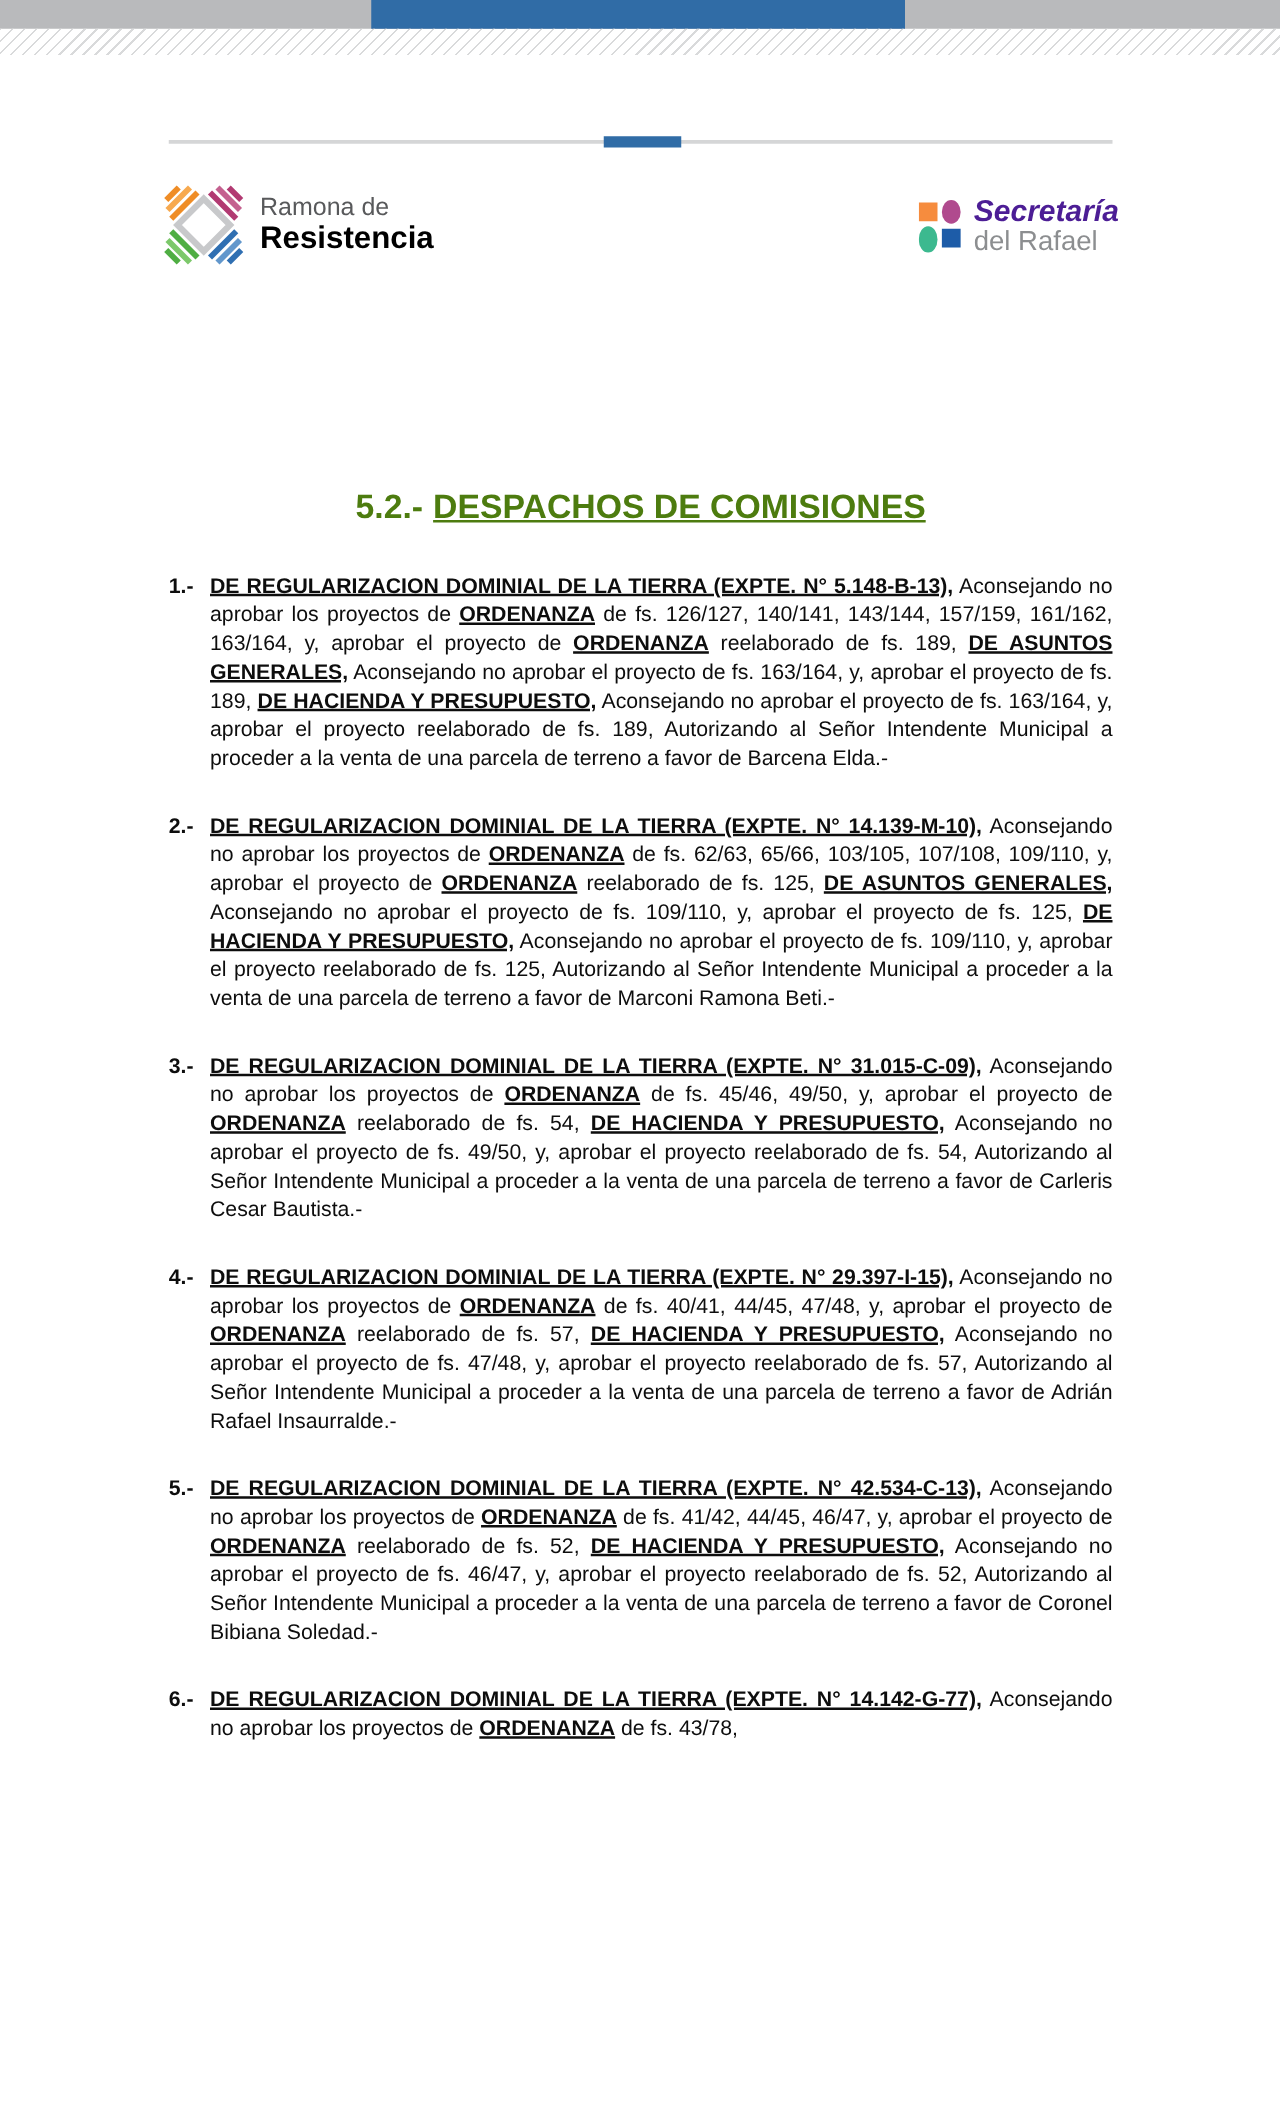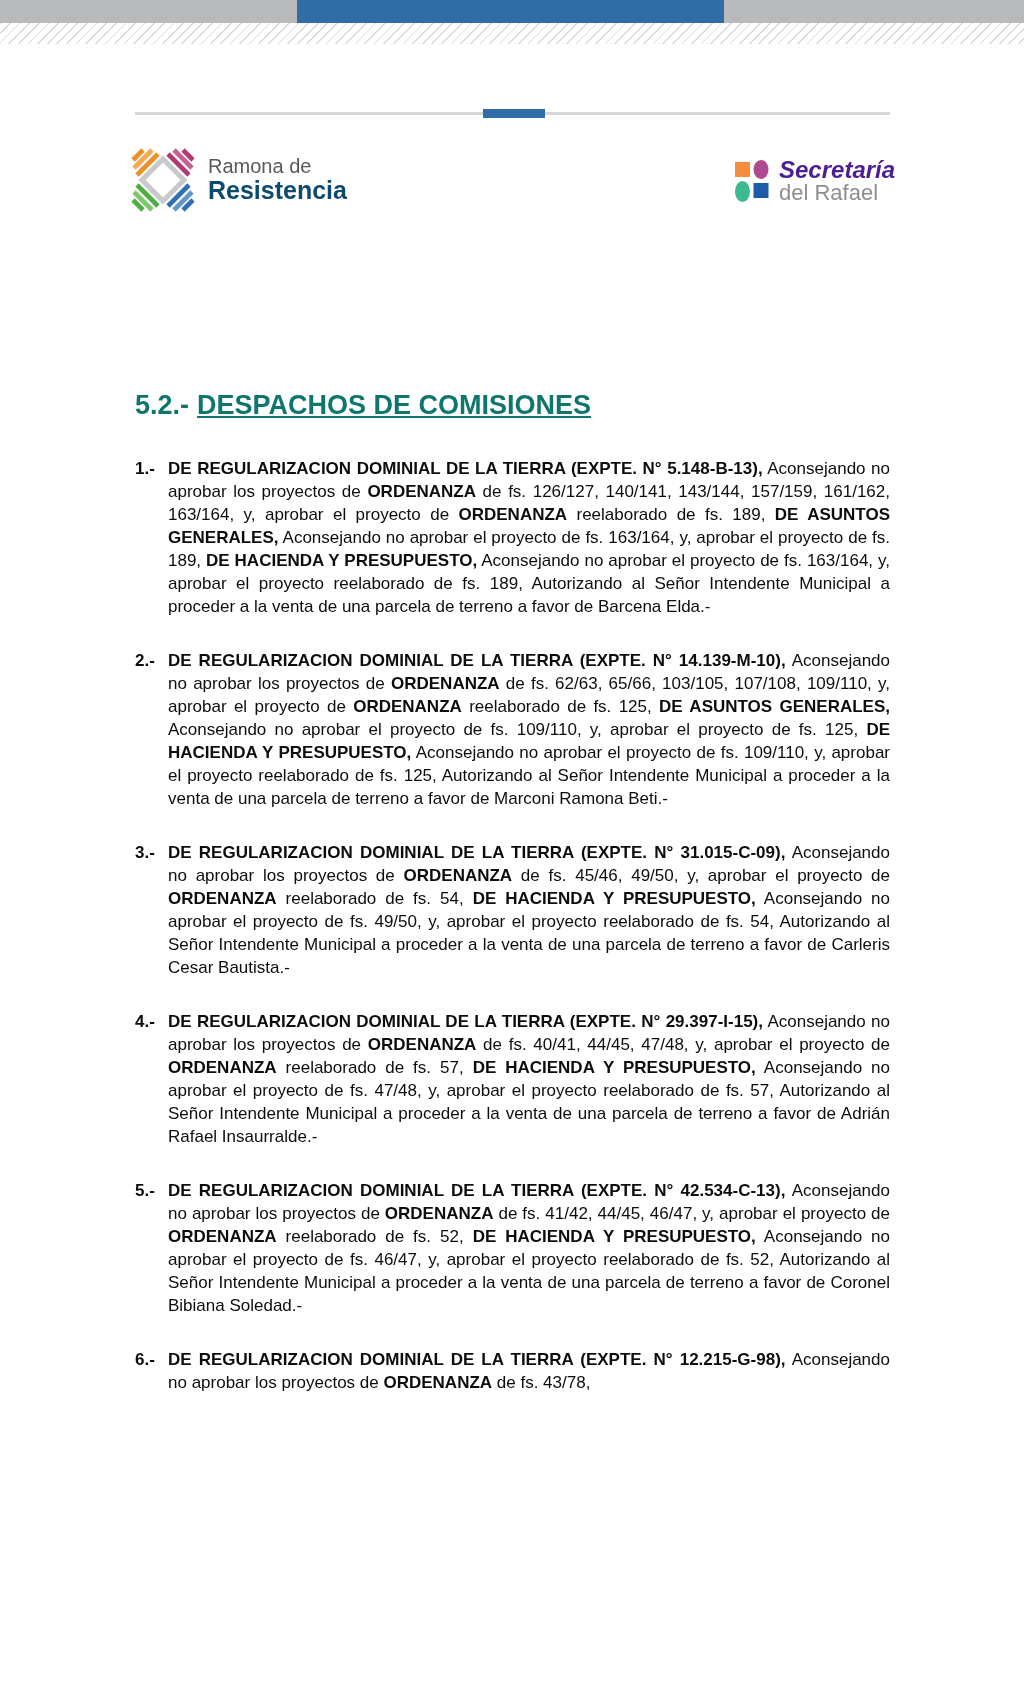--- a/index.html
+++ b/index.html
@@ -13,38 +13,38 @@
          background:repeating-linear-gradient(135deg,#d9dadb 0 1.2px,transparent 1.2px 6.8px);}
 
   
   .rule{position:absolute;top:112px;left:135px;width:755px;height:3px;background:#d5d6d7;}
   .rule-accent{position:absolute;top:109px;left:483px;width:62px;height:9px;background:#306ca6;}
 
   
   .city-logo{position:absolute;left:131px;top:146px;display:flex;align-items:center;gap:13px;}
   .city-logo svg{width:64px;height:66px;display:block;}
   .city-text .l1{font-size:20px;line-height:21px;color:#58595b;}
-  .city-text .l2{font-size:25px;line-height:26px;font-weight:bold;color:#0c4a6e;}
+  .city-text .l2{font-size:25px;line-height:26px;font-weight:bold;color:#000000;}
 
   .council-logo{position:absolute;left:735px;top:158px;display:flex;align-items:center;gap:10px;}
   .council-logo svg{width:34px;height:43px;display:block;}
   .council-text .l1{font-size:24px;line-height:23px;font-weight:bold;color:#4c1d95;font-style:italic;}
   .council-text .l2{font-size:22px;line-height:23px;color:#8c8e90;}
 
   
   .content{position:absolute;left:135px;top:389px;width:755px;color:#0d0d0d;}
-  .doc-title{text-align:left;font-size:27px;line-height:33px;font-weight:bold;color:#0f766e;}
+  .doc-title{text-align:center;font-size:27px;line-height:33px;font-weight:bold;color:#4d7c0f;}
   .doc-title .t-num{margin-right:8px;}
   .doc-title .t-text{text-decoration:underline;}
 
   .items{margin-top:35px;}
   .item{position:relative;padding-left:33px;margin-bottom:31px;
         font-size:17px;line-height:23px;text-align:justify;}
   .item .num{position:absolute;left:0;top:0;font-weight:bold;}
-  .item .bu{font-weight:bold;text-decoration-thickness:1.5px;}
+  .item .bu{font-weight:bold;text-decoration:underline;text-decoration-thickness:1.5px;}
 </style>
 </head>
 <body>
 
 <div class="page">
 
   <div class="topbar">
     <div class="topbar-accent"></div>
   </div>
   <div class="hatch"></div>
@@ -112,18 +112,18 @@
 
     <div class="item">
       <span class="num">4.-</span><span class="runs"><span class="bu">DE REGULARIZACION DOMINIAL DE LA TIERRA (EXPTE. N° 29.397-I-15),</span><span> Aconsejando no aprobar los proyectos de </span><span class="bu">ORDENANZA</span><span> de fs. 40/41, 44/45, 47/48, y, aprobar el proyecto de </span><span class="bu">ORDENANZA</span><span> reelaborado de fs. 57, </span><span class="bu">DE HACIENDA Y PRESUPUESTO,</span><span> Aconsejando no aprobar el proyecto de fs. 47/48, y, aprobar el proyecto reelaborado de fs. 57, Autorizando al Señor Intendente Municipal a proceder a la venta de una parcela de terreno a favor de Adrián Rafael Insaurralde.-</span></span>
     </div>
 
     <div class="item">
       <span class="num">5.-</span><span class="runs"><span class="bu">DE REGULARIZACION DOMINIAL DE LA TIERRA (EXPTE. N° 42.534-C-13),</span><span> Aconsejando no aprobar los proyectos de </span><span class="bu">ORDENANZA</span><span> de fs. 41/42, 44/45, 46/47, y, aprobar el proyecto de </span><span class="bu">ORDENANZA</span><span> reelaborado de fs. 52, </span><span class="bu">DE HACIENDA Y PRESUPUESTO,</span><span> Aconsejando no aprobar el proyecto de fs. 46/47, y, aprobar el proyecto reelaborado de fs. 52, Autorizando al Señor Intendente Municipal a proceder a la venta de una parcela de terreno a favor de Coronel Bibiana Soledad.-</span></span>
     </div>
 
     <div class="item">
-      <span class="num">6.-</span><span class="runs"><span class="bu">DE REGULARIZACION DOMINIAL DE LA TIERRA (EXPTE. N° 12.215-G-98),</span><span> Aconsejando no aprobar los proyectos de </span><span class="bu">ORDENANZA</span><span> de fs. 43/78,</span></span>
+      <span class="num">6.-</span><span class="runs"><span class="bu">DE REGULARIZACION DOMINIAL DE LA TIERRA (EXPTE. N° 14.142-G-77),</span><span> Aconsejando no aprobar los proyectos de </span><span class="bu">ORDENANZA</span><span> de fs. 43/78,</span></span>
     </div>
   </div>
   </div>
 
 </div>
 
 </body></html>

